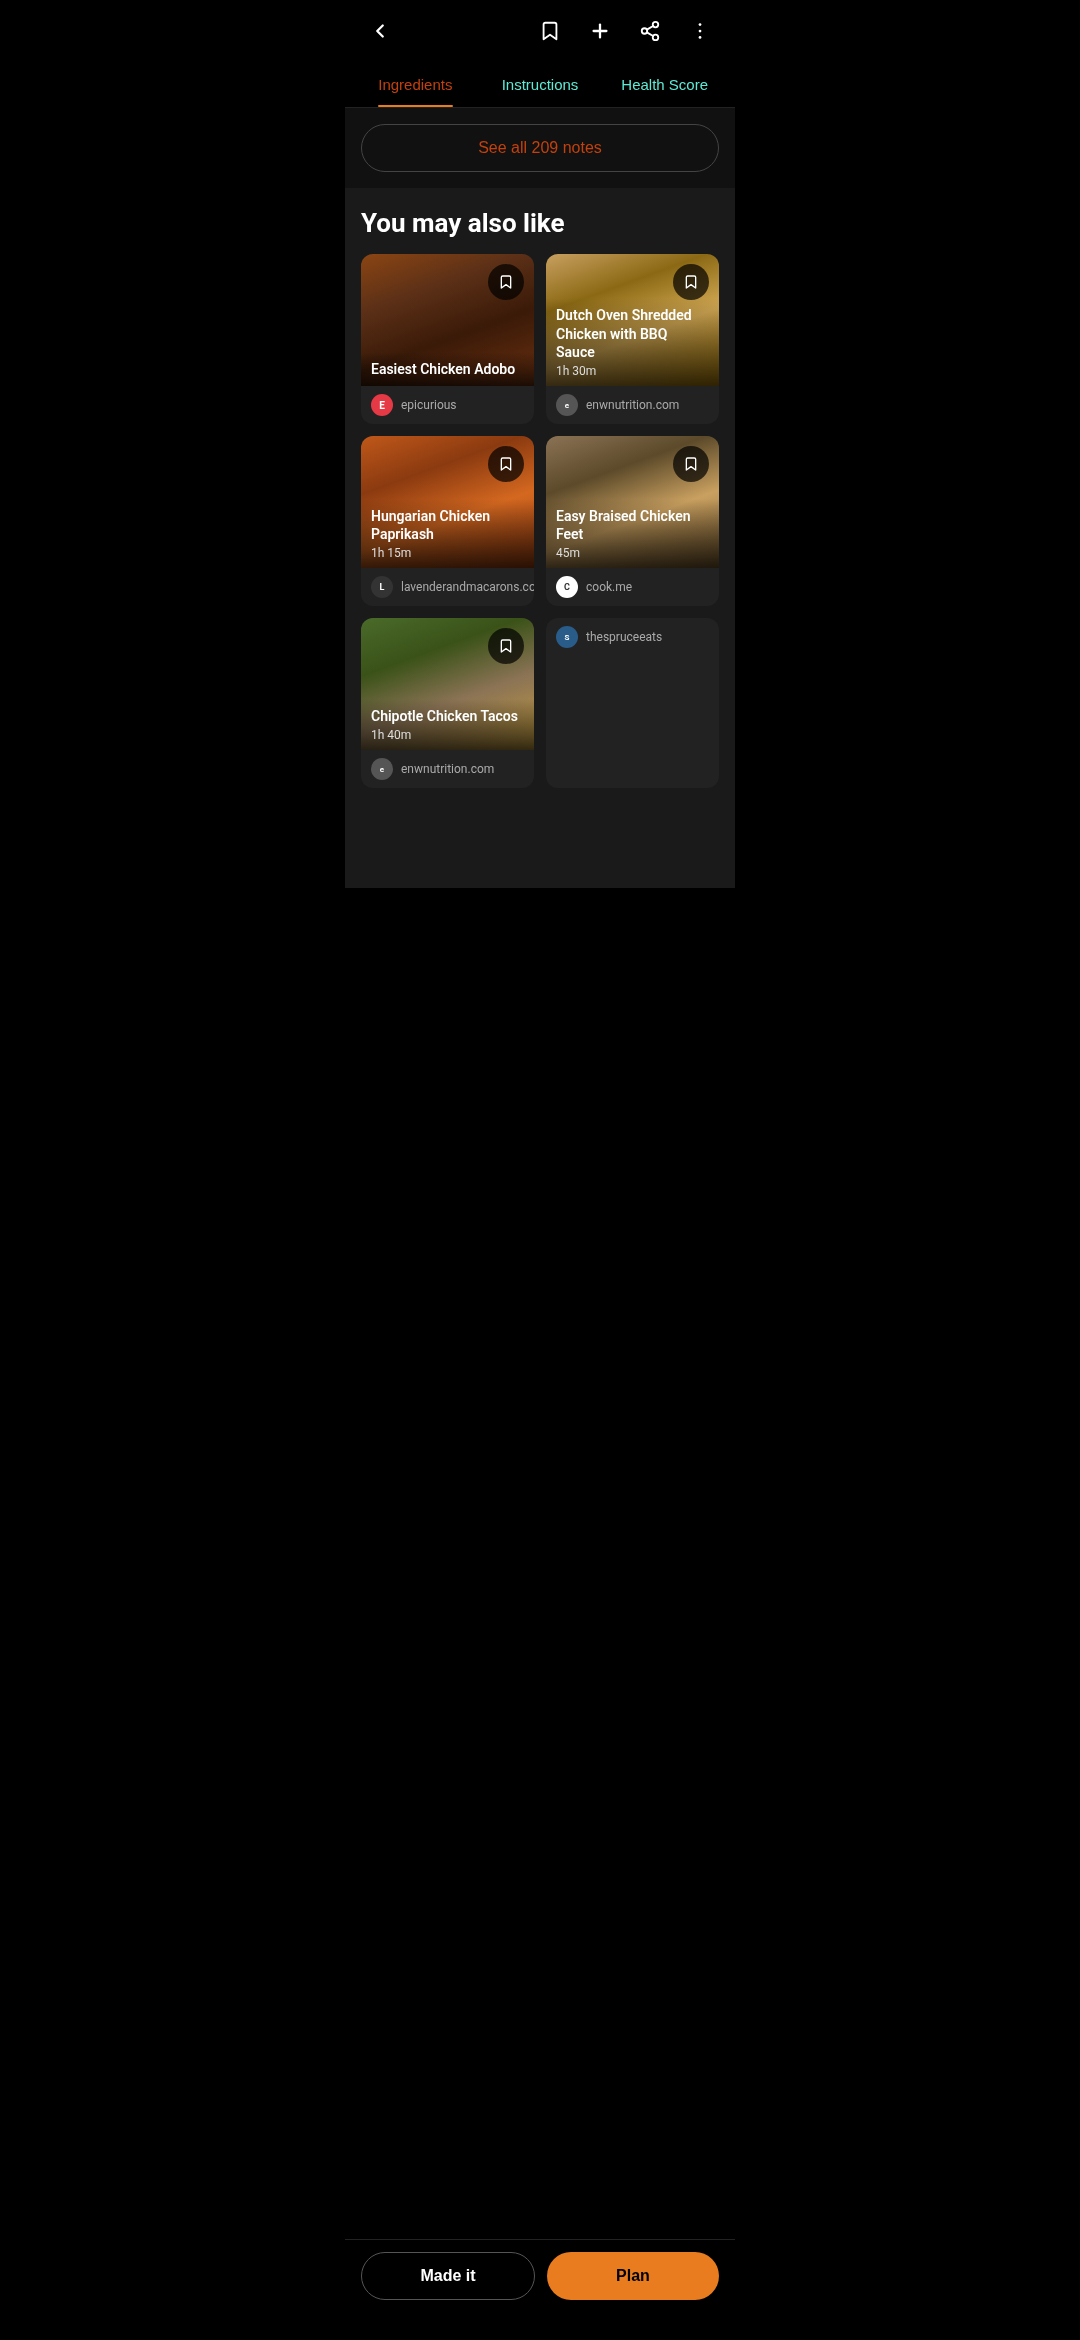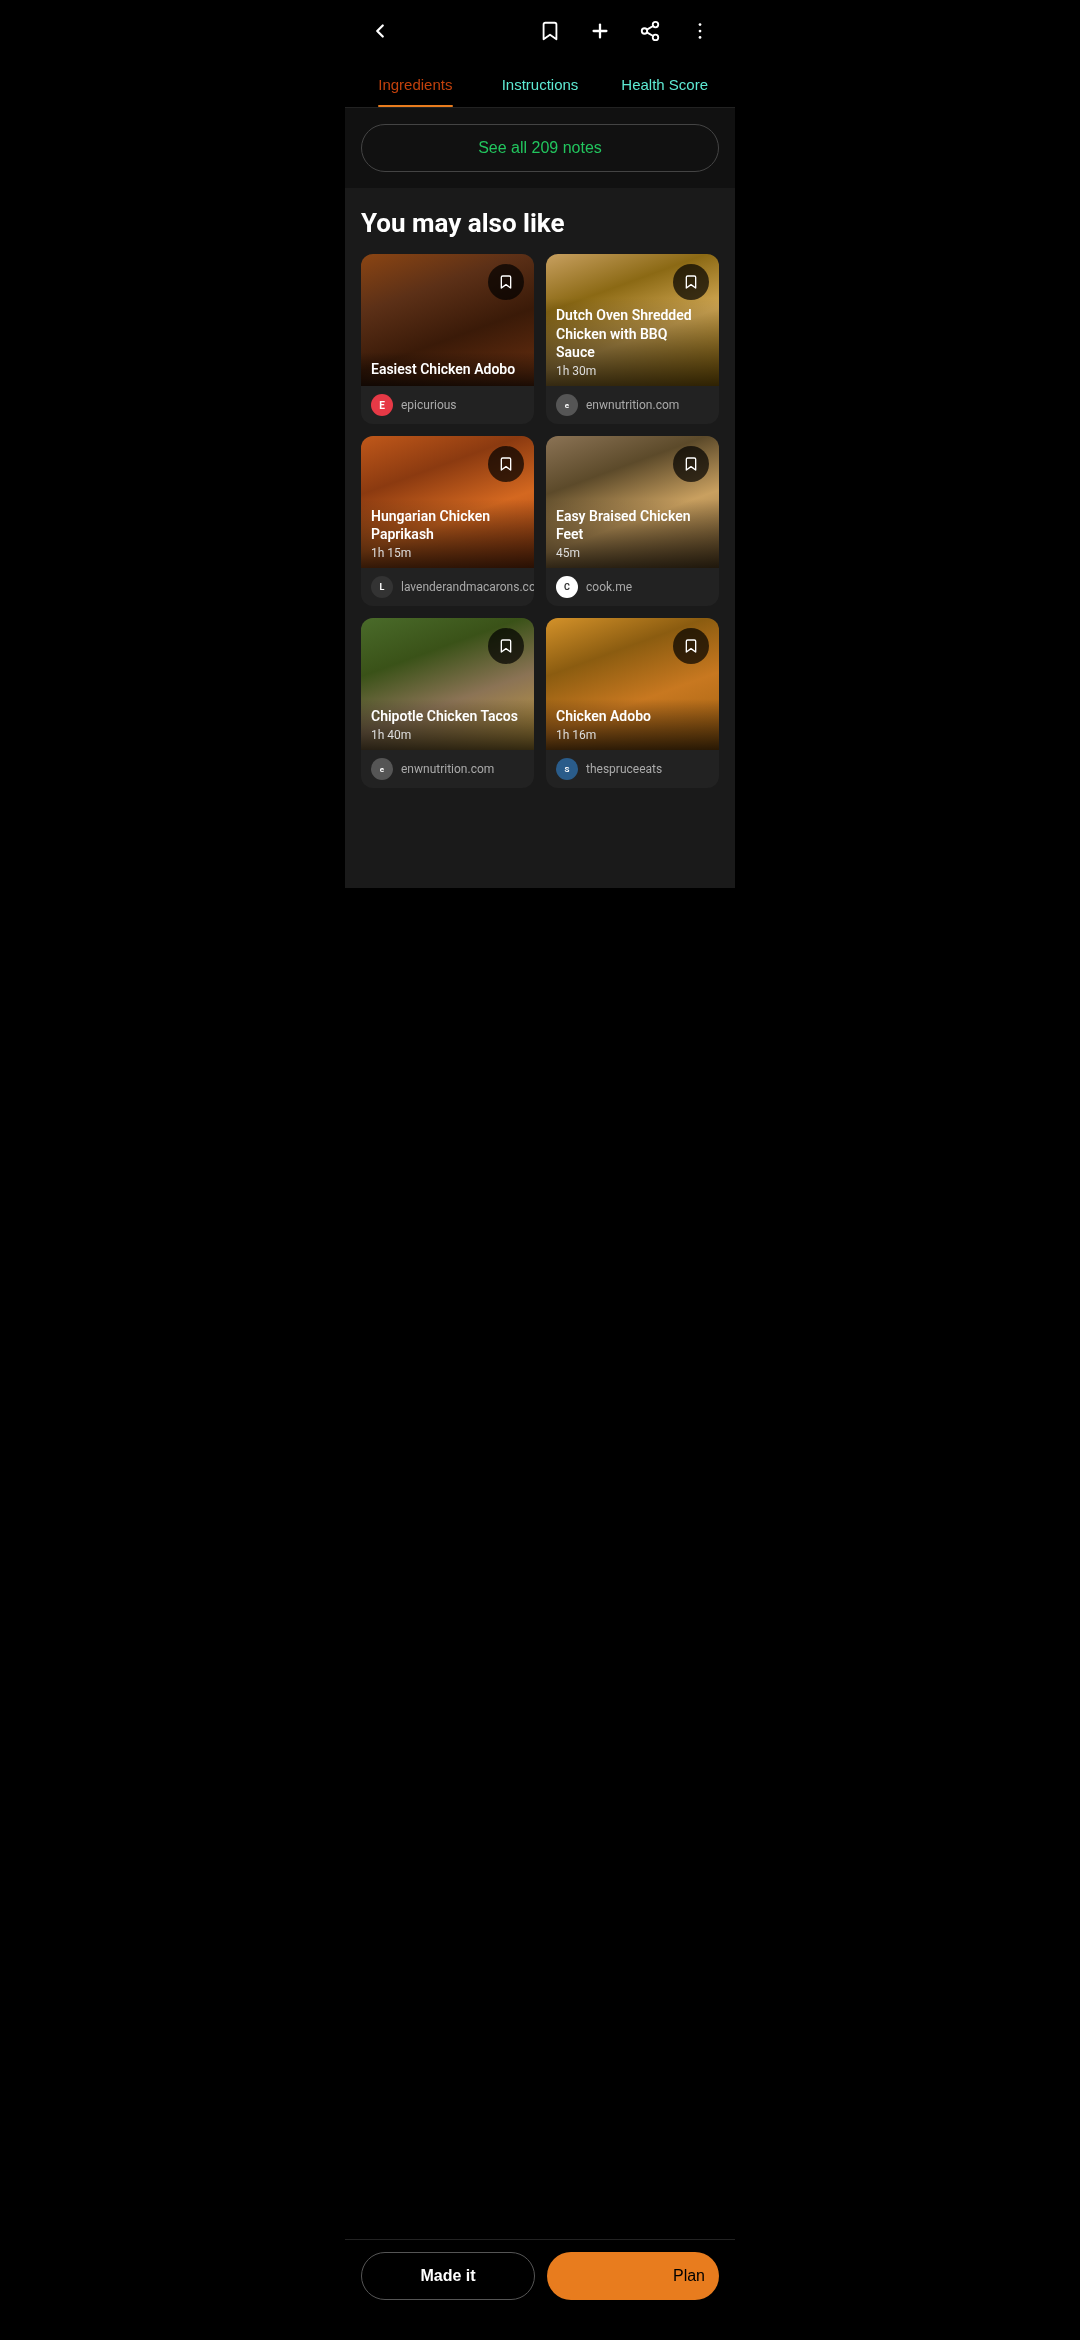--- a/index.html
+++ b/index.html
@@ -82,21 +82,21 @@
     
     .notes-section {
       background: #111;
       padding: 16px;
     }
 
     .notes-btn {
       width: 100%;
       border: 1.5px solid #444;
       background: transparent;
-      color: #22c55e;
+      color: #c2410c;
       border-radius: 30px;
       padding: 14px;
       font-size: 16px;
       cursor: pointer;
     }
 
     
     .recommendations {
       background: #1a1a1a;
       padding: 20px 16px;
@@ -259,23 +259,23 @@
     }
 
     .btn-plan {
       flex: 1;
       background: #e87c1e;
       color: #000;
       border: none;
       border-radius: 30px;
       padding: 14px;
       font-size: 16px;
-      font-weight: 400;
-      cursor: pointer;
-      text-align: right;
+      font-weight: 700;
+      cursor: pointer;
+      text-align: center;
     }
 
     
     .svg-icon {
       display: inline-block;
       width: 22px;
       height: 22px;
     }
   </style>
 </head>
@@ -412,31 +412,20 @@
           <div class="recipe-title">Chipotle Chicken Tacos</div>
           <div class="recipe-time">1h 40m</div>
         </div>
       </div>
       <div class="recipe-source">
         <div class="source-logo logo-enwnutrition2">e</div>
         <span class="source-name">enwnutrition.com</span>
       </div>
     </div>
       <div class="recipe-card">
-      <div class="recipe-img-placeholder img-chicken-adobo2">
-        <button class="bookmark-btn">
-          <svg width="16" height="16" viewBox="0 0 24 24" fill="none" stroke="white" stroke-width="2" stroke-linecap="round" stroke-linejoin="round">
-            <path d="M19 21l-7-5-7 5V5a2 2 0 0 1 2-2h10a2 2 0 0 1 2 2z"></path>
-          </svg>
-        </button>
-        <div class="recipe-overlay">
-          <div class="recipe-title">Chicken Adobo</div>
-          <div class="recipe-time">1h 16m</div>
-        </div>
-      </div>
       <div class="recipe-source">
         <div class="source-logo logo-spruceeats">S</div>
         <span class="source-name">thespruceeats</span>
       </div>
     </div>
     </div>
 </div>
 
 <div class="bottom-bar">
   <button class="btn-made-it">Made it</button>

